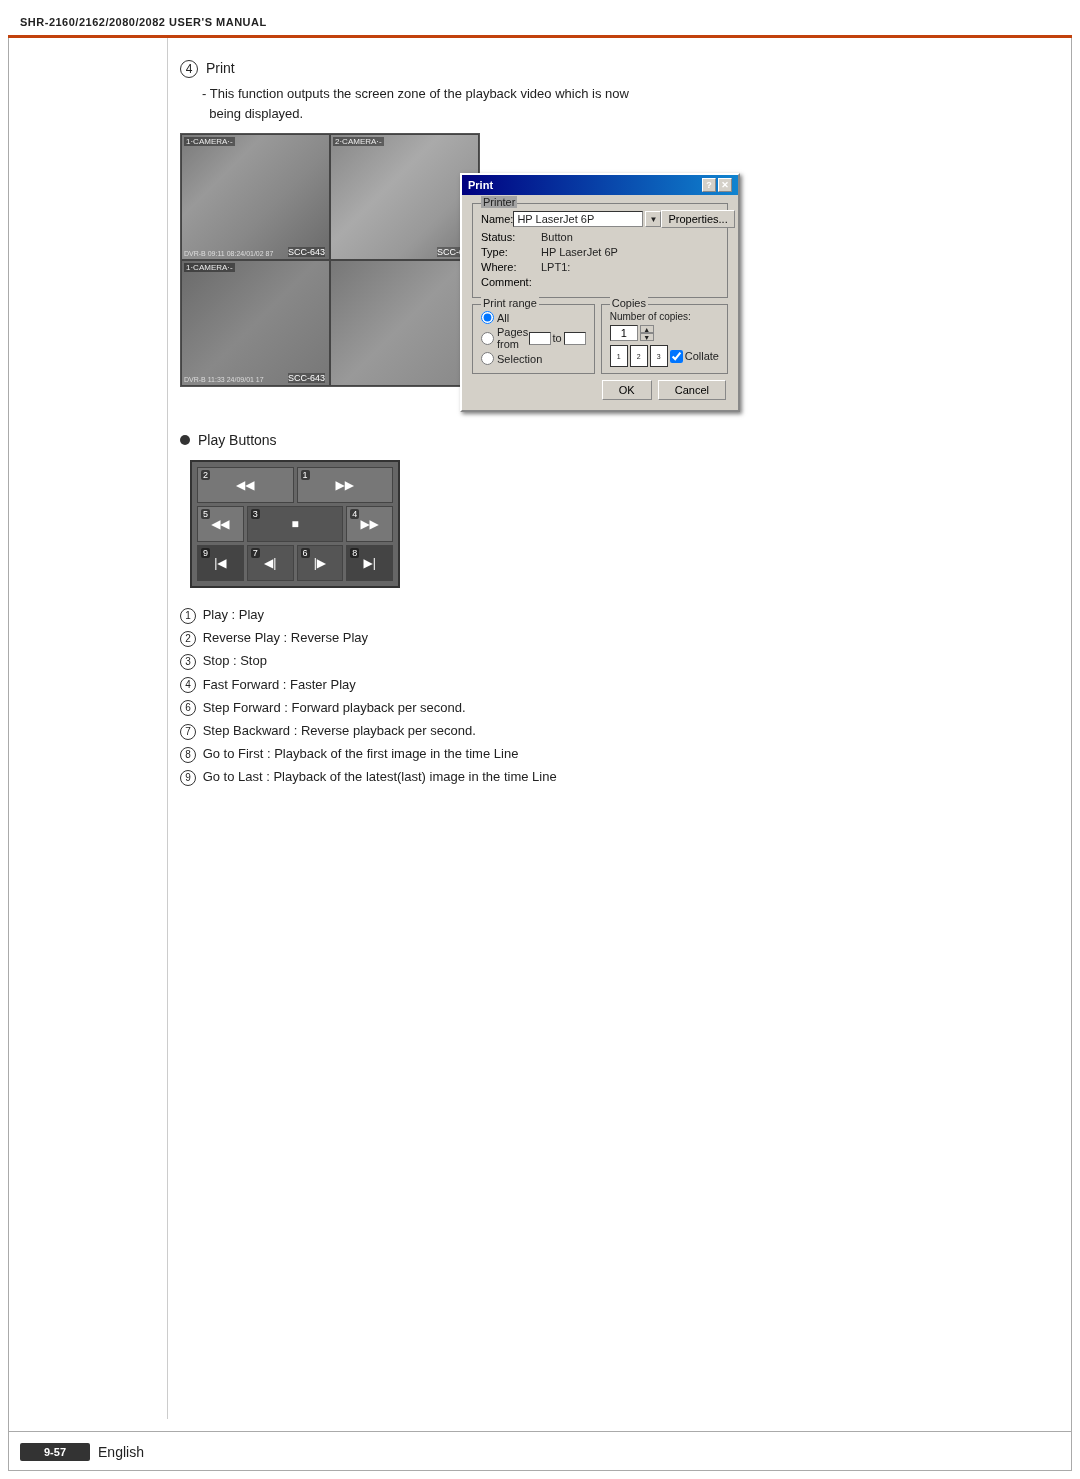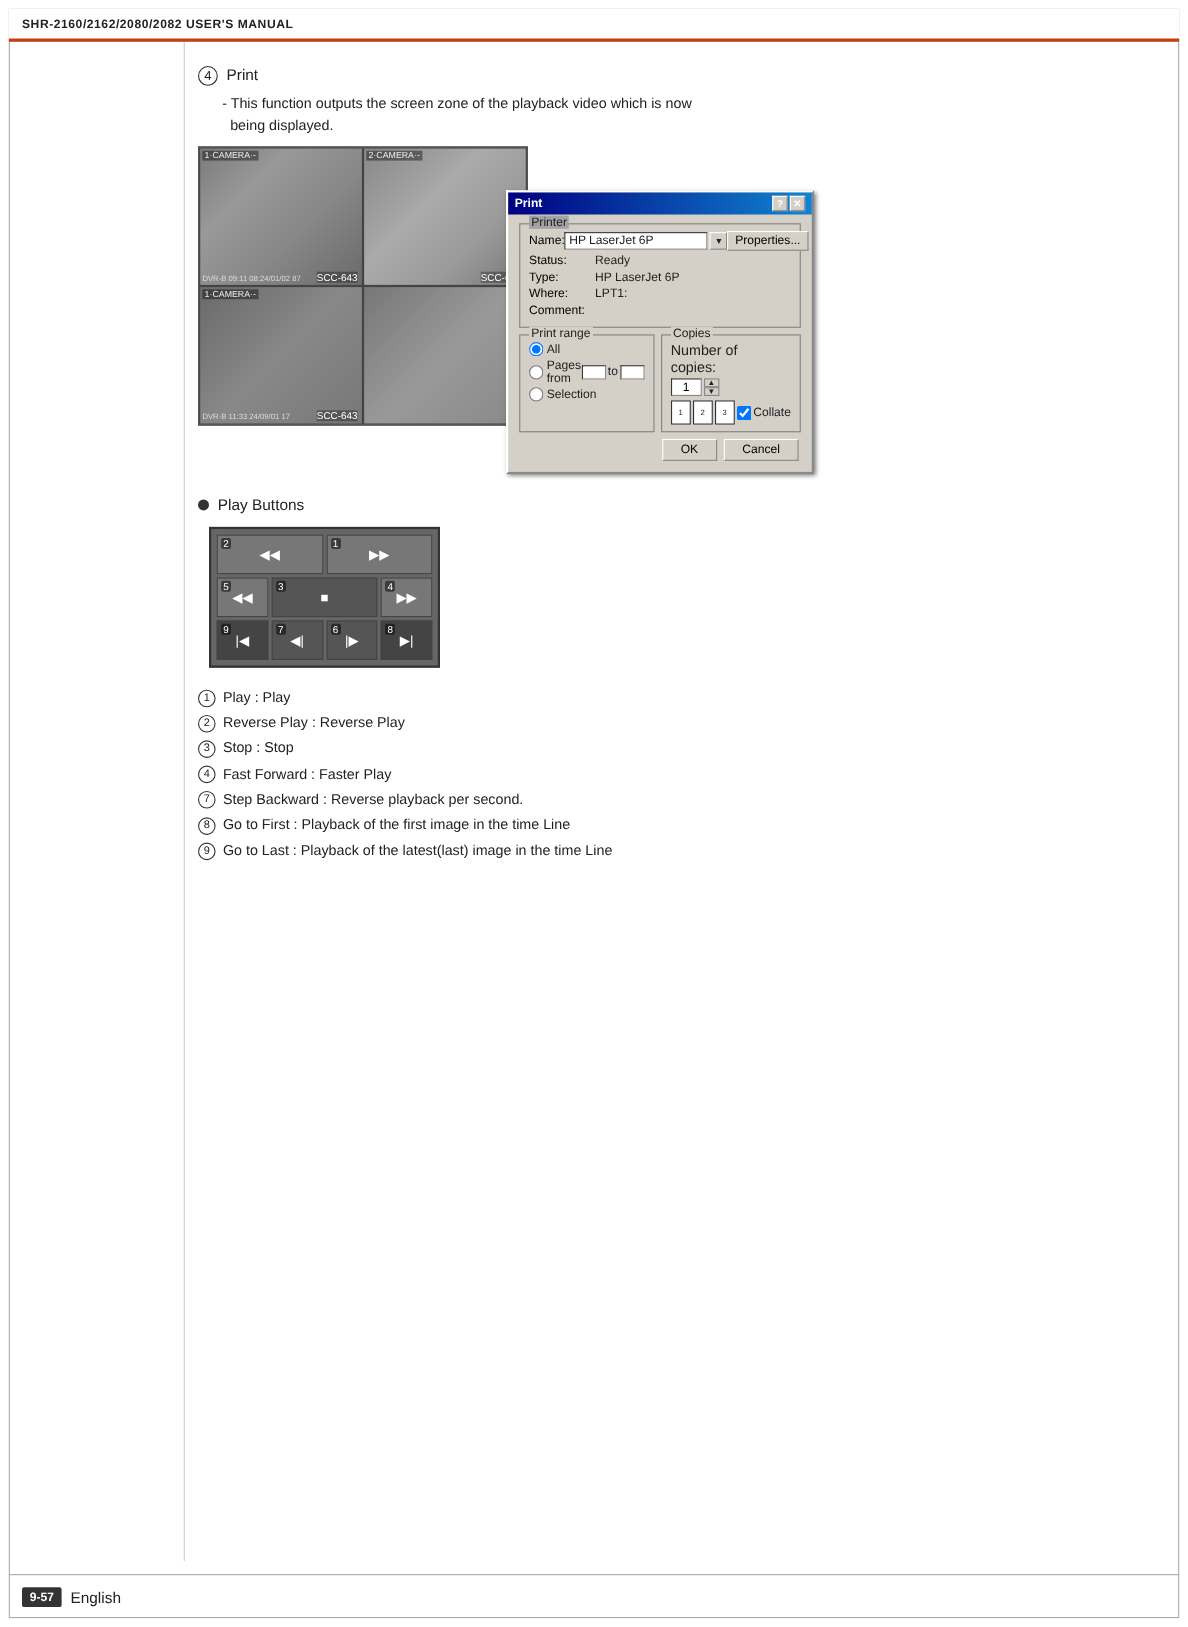--- a/index.html
+++ b/index.html
@@ -413,21 +413,21 @@
       border-top: 1px solid #aaa;
       display: flex;
       align-items: center;
       padding-left: 12px;
       gap: 8px;
     }
     .footer-badge {
       background: #333;
       color: #fff;
       font-size: 11px;
-      padding: 3px 7px;
+      padding: 3px 24px;
       border-radius: 2px;
       font-weight: bold;
     }
     .footer-lang {
       font-size: 14px;
       color: #222;
     }
   </style>
 </head>
 <body>
@@ -496,21 +496,21 @@
               <div style="display:flex;align-items:center;gap:2px;">
                 <div class="dialog-select">
                   <span>HP LaserJet 6P</span>
                 </div>
                 <div class="dialog-select-arrow">▼</div>
               </div>
               <button class="properties-btn">Properties...</button>
             </div>
             <div class="dialog-row">
               <span class="dialog-label">Status:</span>
-              <span class="dialog-value">Ready</span>
+              <span class="dialog-value">Button</span>
             </div>
             <div class="dialog-row">
               <span class="dialog-label">Type:</span>
               <span class="dialog-value">HP LaserJet 6P</span>
             </div>
             <div class="dialog-row">
               <span class="dialog-label">Where:</span>
               <span class="dialog-value">LPT1:</span>
             </div>
             <div class="dialog-row">
@@ -536,21 +536,21 @@
               </div>
               <div class="radio-row">
                 <input type="radio" name="range" style="">
                 <label>Selection</label>
               </div>
             </div>
 
             <div class="dialog-section-half">
               <span class="dialog-section-half-title">Copies</span>
               <div class="dialog-row">
-                <span style="font-size:13px;margin-right:4px;">Number of copies:</span>
+                <span style="font-size:10px;margin-right:4px;">Number of copies:</span>
               </div>
               <div class="copies-field">
                 <input class="copies-input" type="text" value="1" style="">
                 <div class="copies-spinner">
                   <div class="spin-btn">▲</div>
                   <div class="spin-btn">▼</div>
                 </div>
               </div>
               <div class="collate-images">
                 <div class="page-icon">1</div>
@@ -635,20 +635,24 @@
       </li>
       <li>
         <span class="circle-num-small">3</span>
         <span>Stop : Stop</span>
       </li>
       <li>
         <span class="circle-num-small">4</span>
         <span>Fast Forward : Faster Play</span>
       </li>
       <li>
+        <span class="circle-num-small">6</span>
+        <span>Step Forward : Forward playback per second.</span>
+      </li>
+      <li>
         <span class="circle-num-small">7</span>
         <span>Step Backward : Reverse playback per second.</span>
       </li>
       <li>
         <span class="circle-num-small">8</span>
         <span>Go to First : Playback of the first image in the time Line</span>
       </li>
       <li>
         <span class="circle-num-small">9</span>
         <span>Go to Last : Playback of the latest(last) image in the time Line</span>

